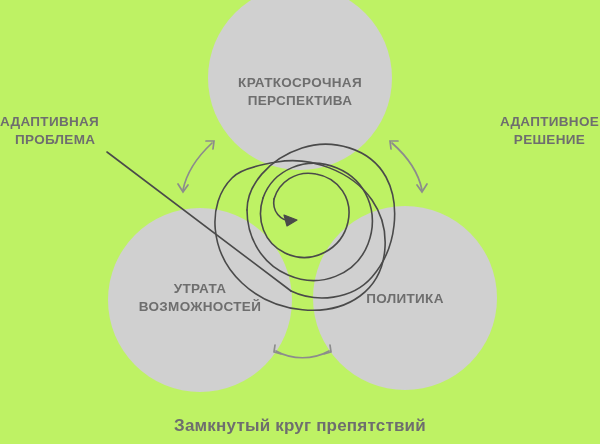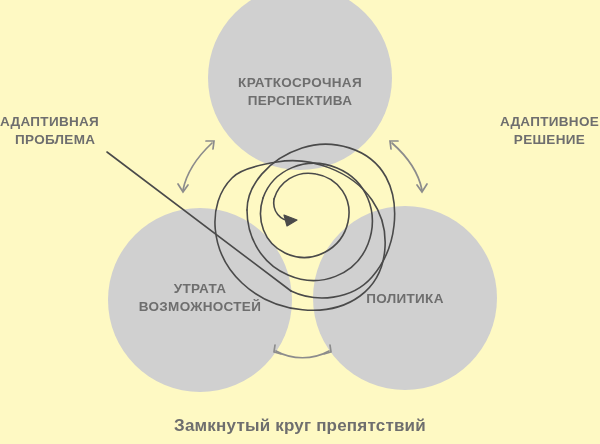--- a/index.html
+++ b/index.html
@@ -11,21 +11,21 @@
     width: 600px;
     height: 444px;
     font-family: "Liberation Sans", sans-serif;
     -webkit-font-smoothing: antialiased;
   }
   #diagram-root {
     position: relative;
     width: 600px;
     height: 444px;
     overflow: hidden;
-    background: #fef9c3;
+    background: #bef264;
   }
   #diagram-svg {
     position: absolute;
     left: 0;
     top: 0;
     width: 600px;
     height: 444px;
     display: block;
   }
   .circle-label {

